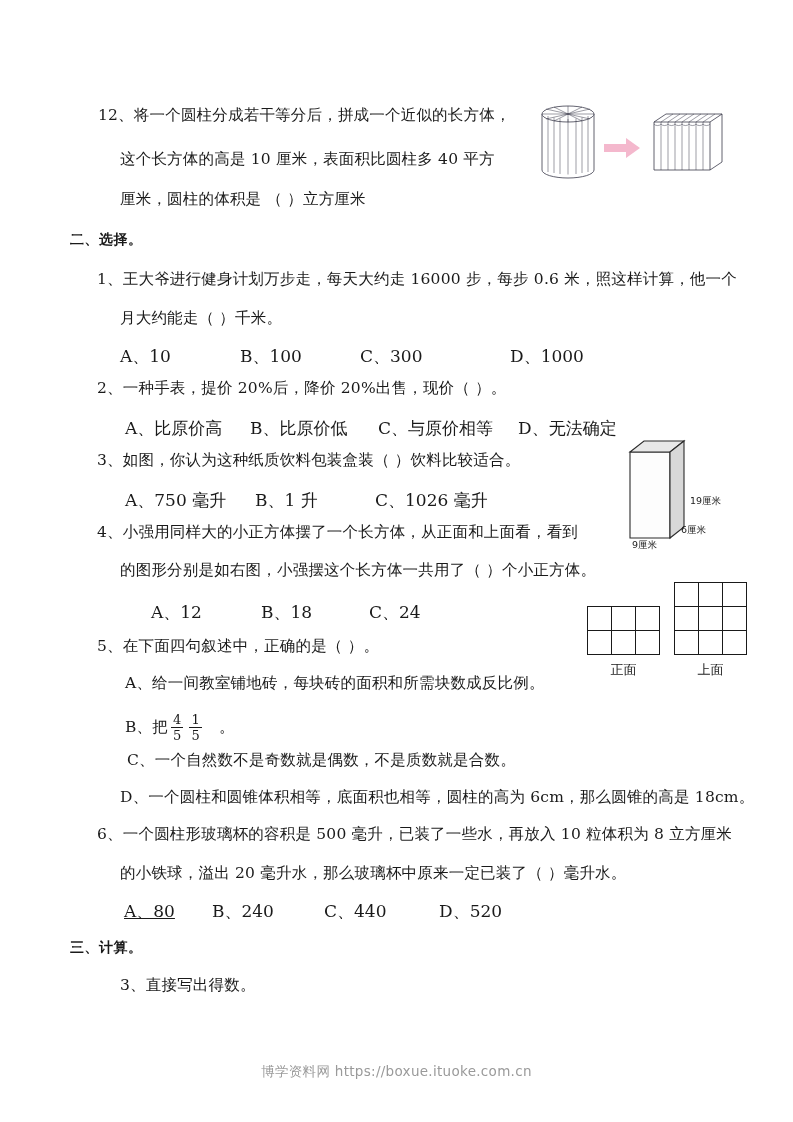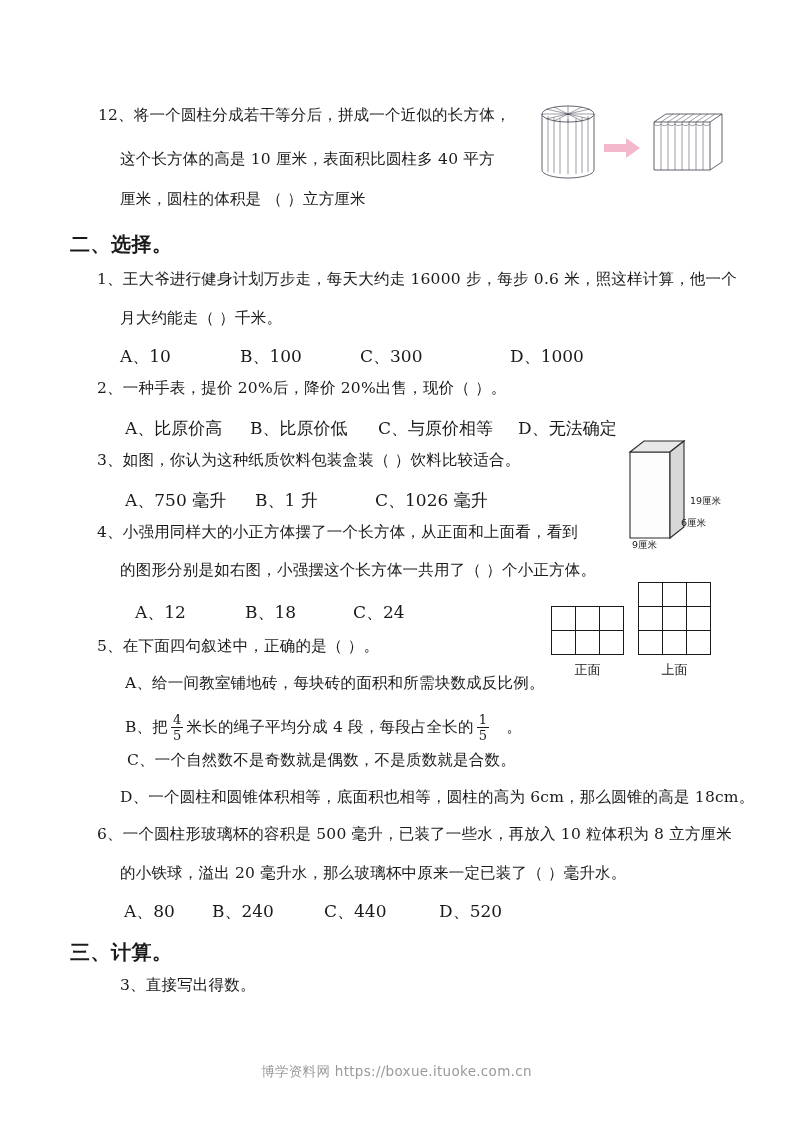--- a/index.html
+++ b/index.html
@@ -29,21 +29,21 @@
   
   .q-line {
     font-size: 15.5px;
     line-height: 1.0;
     letter-spacing: 0.2px;
     white-space: nowrap;
   }
   .sec-head {
     font-family: Liberation Sans, sans-serif;
     font-weight: bold;
-    font-size: 20px;
+    font-size: 14px;
     letter-spacing: 0.5px;
   }
   .abs { position: absolute; }
 
   .opts {
     display: flex;
     font-size: 17px;
   }
   .opt { white-space: nowrap; }
 
@@ -78,21 +78,21 @@
   .fig-box { position: absolute; }
   .dim-label {
     position: absolute;
     font-family: "DejaVu Sans", "Liberation Sans", sans-serif;
     font-size: 9.5px;
     color: #1a1a1a;
     white-space: nowrap;
   }
 
   
-  .grid-wrap { position: absolute; }
+  .grid-wrap { position: absolute; margin-left: 36px; }
   .grid {
     display: grid;
     border-left: 1.4px solid #1a1a1a;
     border-top: 1.4px solid #1a1a1a;
     background: #fff;
   }
   .grid .cell {
     border-right: 1.4px solid #1a1a1a;
     border-bottom: 1.4px solid #1a1a1a;
   }
@@ -223,27 +223,27 @@
     <div class="fig-box" style="left:626px; top:438px; width:150px; height:112px;">
       <svg width="110" height="108" viewBox="0 0 110 108">
 
         <polygon points="4,14 44,14 44,100 4,100" fill="#fdfdfd" stroke="#2b2b2b" stroke-width="1.1"></polygon>
 
         <polygon points="4,14 18,3 58,3 44,14" fill="#e8e8e8" stroke="#2b2b2b" stroke-width="1.1"></polygon>
 
         <polygon points="44,14 58,3 58,89 44,100" fill="#d8d8d8" stroke="#2b2b2b" stroke-width="1.1"></polygon>
       </svg>
       <span class="dim-label" style="left:64px; top:57px;">19厘米</span>
-      <span class="dim-label" style="left:55px; top:79px;text-align:center;">6厘米</span>
+      <span class="dim-label" style="left:55px; top:86px;text-align:center;">6厘米</span>
       <span class="dim-label" style="left:6px; top:101px;">9厘米</span>
     </div>
 
     <div class="q-line abs" style="left:97px; top:525px;">4、小强用同样大的小正方体摆了一个长方体，从正面和上面看，看到</div>
     <div class="q-line abs" style="left:120px; top:563px;">的图形分别是如右图，小强摆这个长方体一共用了（          ）个小正方体。</div>
-    <div class="opts abs" style="left:135px; top:601px; width:380px;">
+    <div class="opts abs" style="left:151px; top:601px; width:380px;">
       <span class="opt" style="width:110px;">A、12</span>
       <span class="opt" style="width:108px;">B、18</span>
       <span class="opt">C、24</span>
     </div>
 
     <div class="grid-wrap" style="left:551px; top:606px;">
       <div class="grid" id="grid-front" style="grid-template-columns:repeat(3,24px); grid-template-rows:repeat(2,24px);">
           <div class="cell"></div>
           <div class="cell"></div>
           <div class="cell"></div>
@@ -273,36 +273,35 @@
 
     <div class="q-line abs" style="left:125px; top:676px;">A、给一间教室铺地砖，每块砖的面积和所需块数成反比例。</div>
 
     <div class="q-line abs" style="left:125px; top:713px; display:flex; align-items:center;">
       <span>B、把</span>
       <span class="frac">
         <span class="num">4</span>
         <span class="bar"></span>
         <span class="den">5</span>
       </span>
-      <span>米长的绳子平均分成 4 段，每段占全长的</span>
       <span class="frac">
         <span class="num">1</span>
         <span class="bar"></span>
         <span class="den">5</span>
       </span>
       <span style="margin-left:14px;">。</span>
     </div>
 
     <div class="q-line abs" style="left:127px; top:753px;">C、一个自然数不是奇数就是偶数，不是质数就是合数。</div>
     <div class="q-line abs" style="left:120px; top:790px;">D、一个圆柱和圆锥体积相等，底面积也相等，圆柱的高为 6cm，那么圆锥的高是 18cm。</div>
 
     <div class="q-line abs" style="left:97px; top:827px;">6、一个圆柱形玻璃杯的容积是 500 毫升，已装了一些水，再放入 10 粒体积为 8 立方厘米</div>
     <div class="q-line abs" style="left:120px; top:866px;">的小铁球，溢出 20 毫升水，那么玻璃杯中原来一定已装了（            ）毫升水。</div>
     <div class="opts abs" style="left:124px; top:900px; width:420px;">
-      <span class="opt" style="width:88px;">A、80</span>
+      <span class="opt" style="width:88px;text-decoration:underline;">A、80</span>
       <span class="opt" style="width:112px;">B、240</span>
       <span class="opt" style="width:115px;">C、440</span>
       <span class="opt">D、520</span>
     </div>
 
     <div class="sec-head abs" style="left:70px; top:939px;">三、计算。</div>
     <div class="q-line abs" style="left:120px; top:978px;">3、直接写出得数。</div>
 
     <div class="footer">博学资料网 https://boxue.ituoke.com.cn</div>
 

